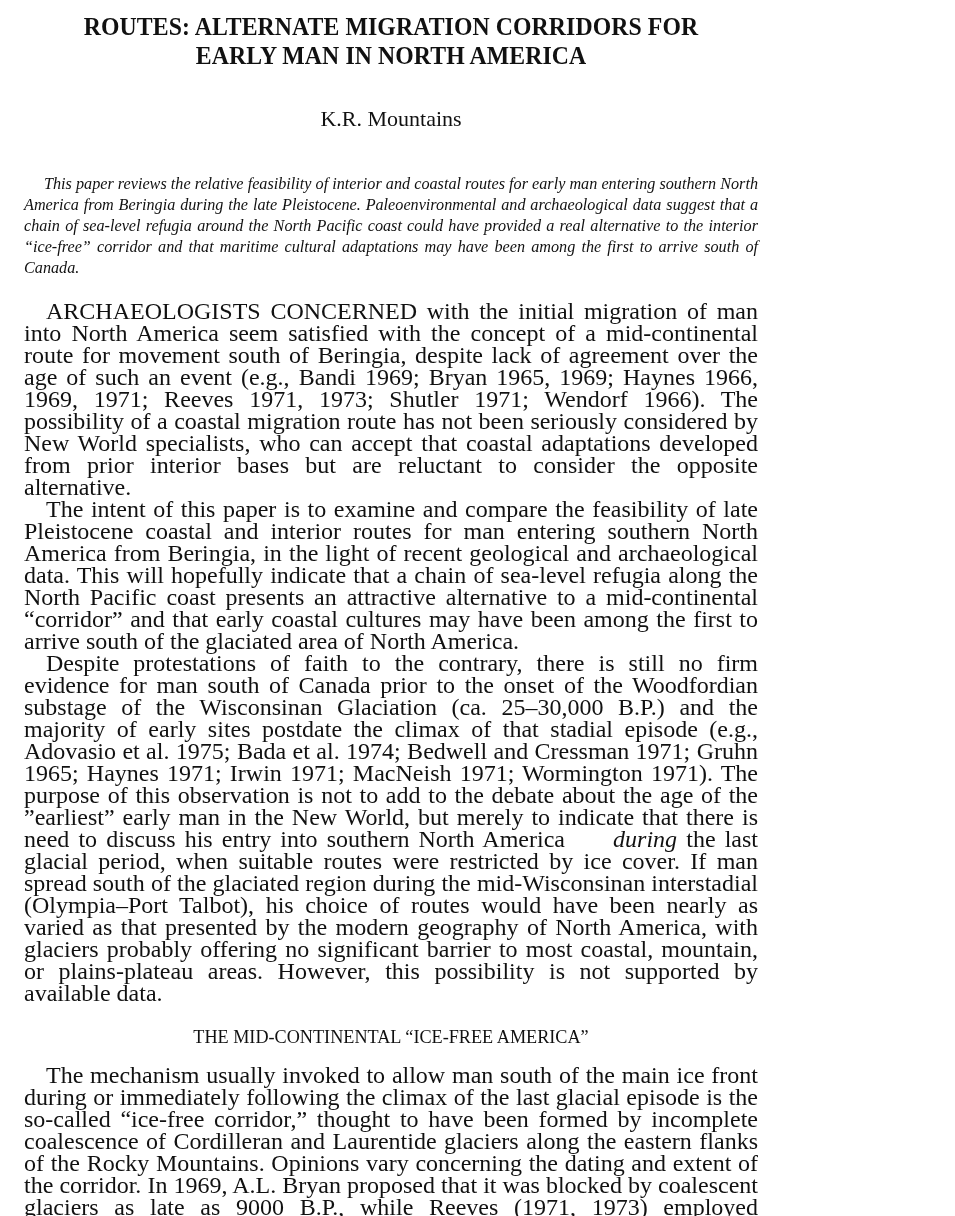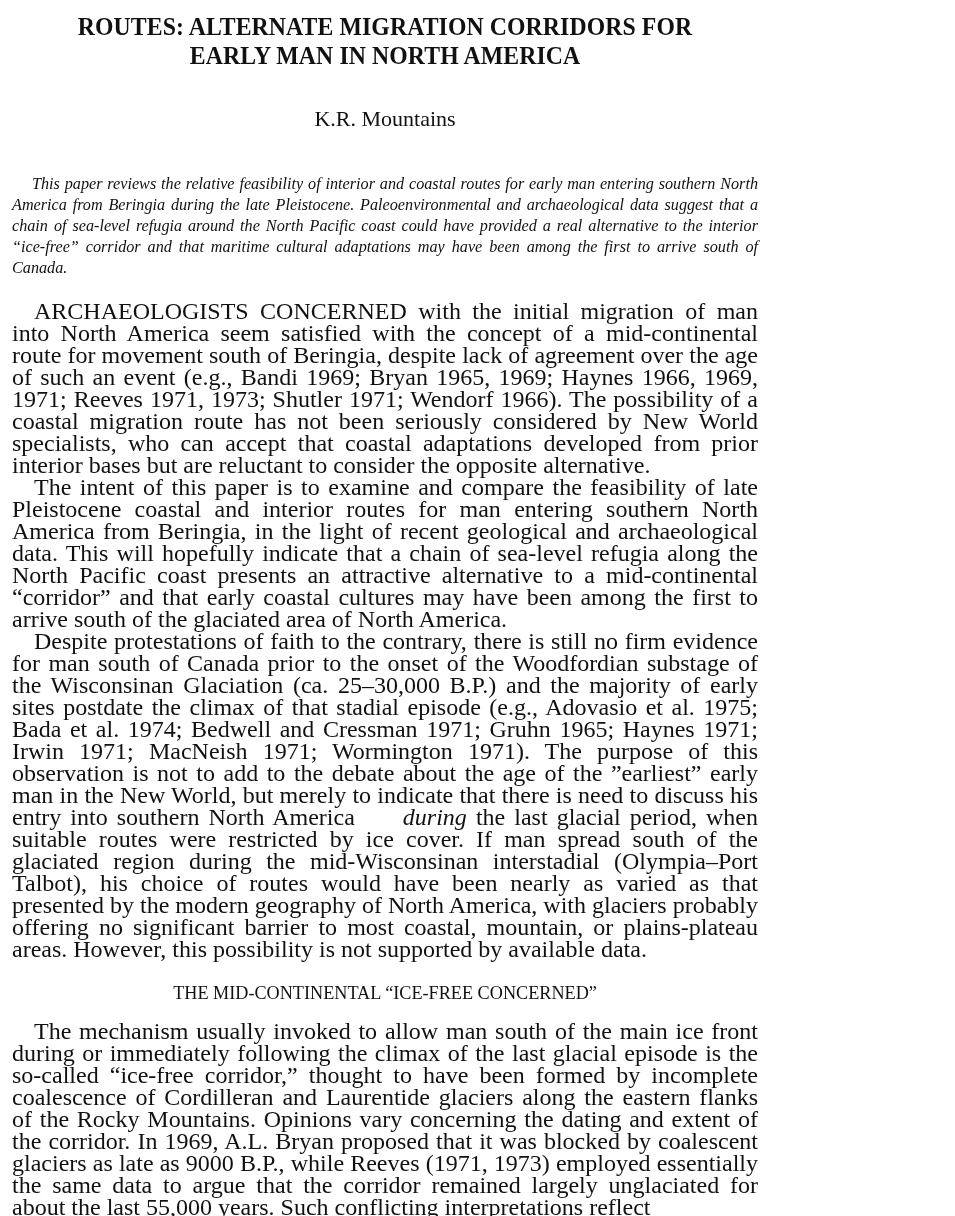--- a/index.html
+++ b/index.html
@@ -12,21 +12,21 @@
     height: 1216px;
     overflow: hidden;
     color: #111111;
     font-family: "Liberation Serif", "DejaVu Serif", serif;
   }
   .page {
     position: relative;
     width: 769px;
     height: 1216px;
     box-sizing: border-box;
-    padding: 0 11px 0 12px;
+    padding: 0 11px 0 24px;
   }
   .title {
     margin: 0;
     padding-top: 12px;
     text-align: center;
     font-family: "Liberation Serif", serif;
     font-weight: bold;
     font-size: 25px;
     line-height: 29px;
     letter-spacing: 0.1px;
@@ -79,18 +79,18 @@
 
   <div class="author">K.R. Mountains</div>
 
   <p class="abstract">This paper reviews the relative feasibility of interior and coastal routes for early man entering southern North America from Beringia during the late Pleistocene. Paleoenvironmental and archaeological data suggest that a chain of sea-level refugia around the North Pacific coast could have provided a real alternative to the in­terior “ice-free” corridor and that maritime cultural adaptations may have been among the first to arrive south of Canada.</p>
 
   <div class="body-text">
     <p class="para">ARCHAEOLOGISTS CONCERNED with the initial migration of man into North America seem satisfied with the concept of a mid-continental route for movement south of Beringia, despite lack of agreement over the age of such an event (e.g., Bandi 1969; Bryan 1965, 1969; Haynes 1966, 1969, 1971; Reeves 1971, 1973; Shutler 1971; Wendorf 1966). The possibility of a coastal migra­tion route has not been seriously considered by New World specialists, who can accept that coastal adaptations developed from prior interior bases but are reluctant to consider the opposite alternative.</p>
     <p class="para">The intent of this paper is to examine and compare the feasibility of late Pleistocene coastal and interior routes for man entering southern North America from Beringia, in the light of recent geological and archaeological data. This will hopefully indicate that a chain of sea-level refugia along the North Pacific coast presents an attractive alternative to a mid-continental “corridor” and that early coastal cultures may have been among the first to arrive south of the glaciated area of North America.</p>
     <p class="para"><span>Despite protestations of faith to the contrary, there is still no firm evidence for man south of Canada prior to the onset of the Woodfordian substage of the Wisconsinan Glaciation (ca. 25–30,000 B.P.) and the majority of early sites postdate the climax of that stadial episode (e.g., Adovasio et al. 1975; Bada et al. 1974; Bedwell and Cressman 1971; Gruhn 1965; Haynes 1971; Ir­win 1971; MacNeish 1971; Wormington 1971). The purpose of this observation is not to add to the debate about the age of the ”earliest” early man in the New World, but merely to indicate that there is need to discuss his entry into southern North America </span><em>during</em><span> the last glacial period, when suitable routes were restricted by ice cover. If man spread south of the glaciated region during the mid-Wisconsinan interstadial (Olympia–Port Talbot), his choice of routes would have been nearly as varied as that presented by the modern geography of North America, with glaciers probably offering no significant barrier to most coastal, mountain, or plains-plateau areas. However, this possibility is not supported by available data.</span></p>
 
-    <div class="section-heading">THE MID-CONTINENTAL “ICE-FREE CONCERNED”</div>
+    <div class="section-heading">THE MID-CONTINENTAL “ICE-FREE AMERICA”</div>
 
     <p class="para">The mechanism usually invoked to allow man south of the main ice front during or immediately following the climax of the last glacial episode is the so-called “ice-free corridor,” thought to have been formed by incomplete coalescence of Cordilleran and Laurentide glaciers along the eastern flanks of the Rocky Mountains. Opinions vary concerning the dating and extent of the corridor. In 1969, A.L. Bryan proposed that it was blocked by coalescent glaciers as late as 9000 B.P., while Reeves (1971, 1973) employed essentially the same data to argue that the corridor remained largely unglaciated for about the last 55,000 years. Such conflicting interpretations reflect</p>
   </div>
 
 </div>
 
 </body></html>

